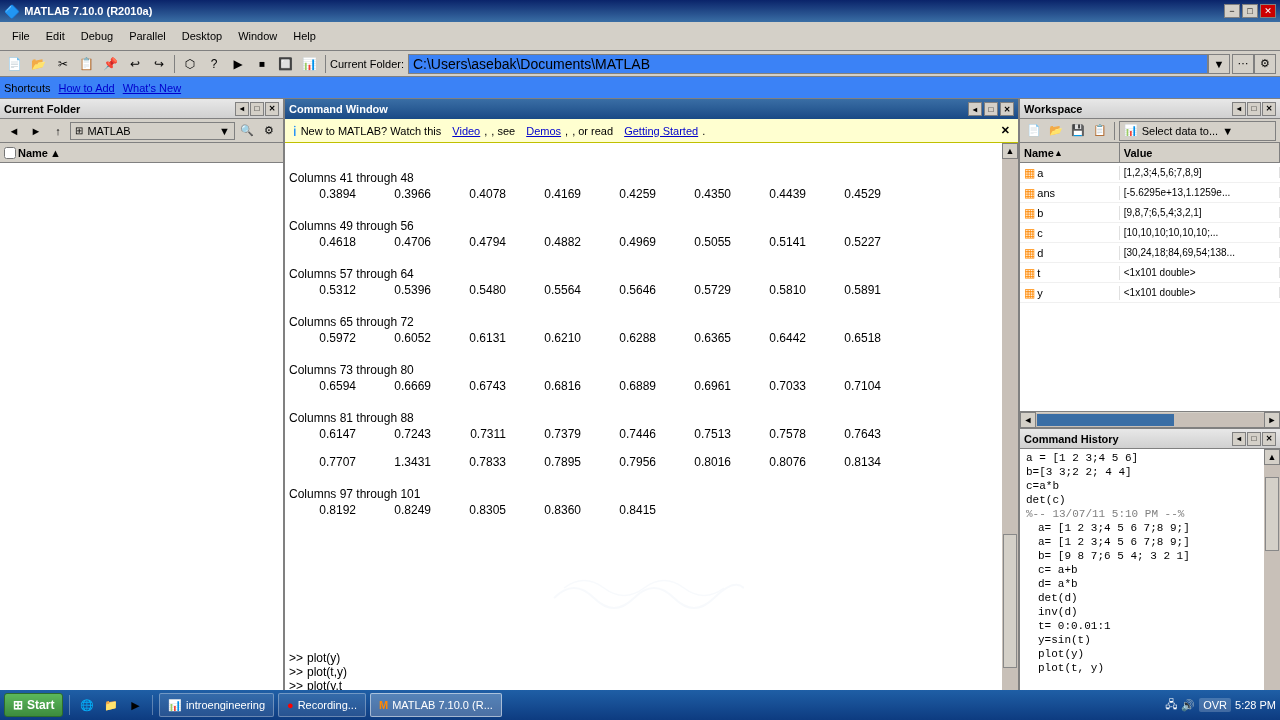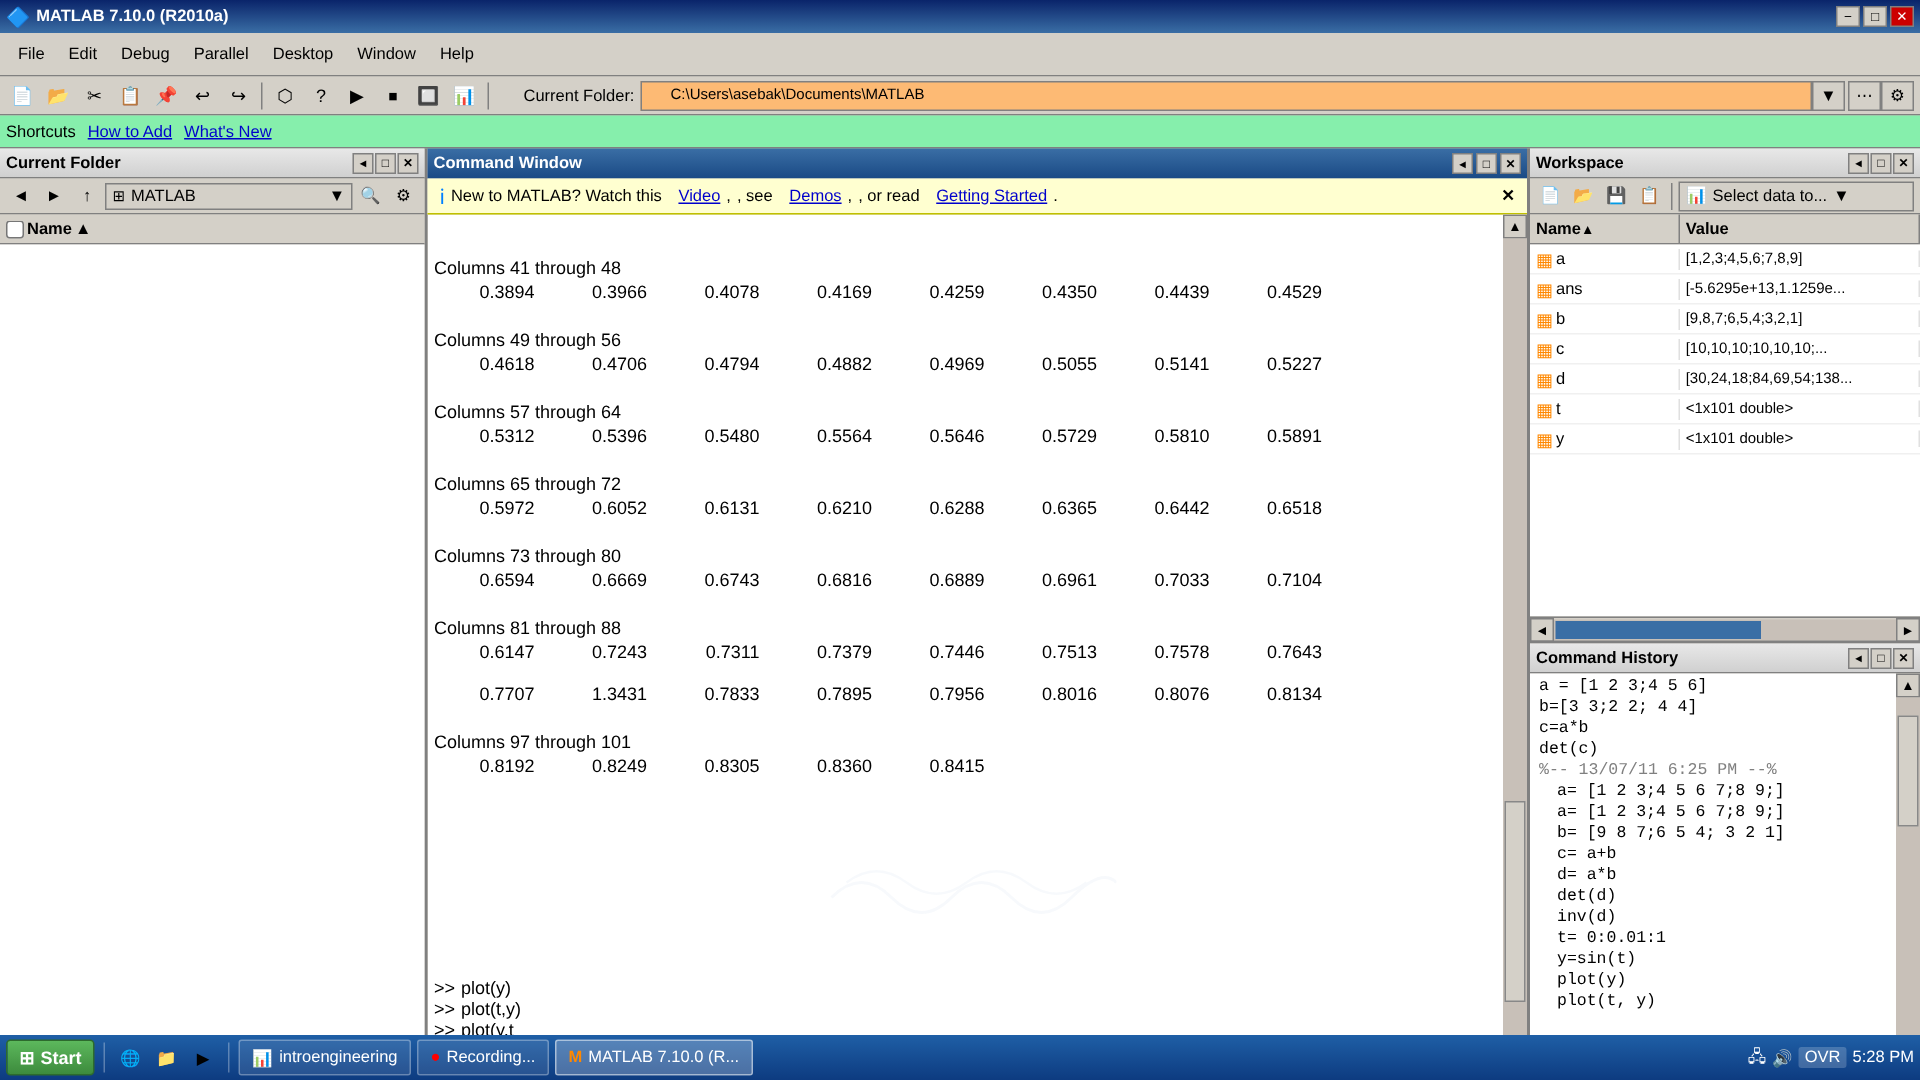--- a/index.html
+++ b/index.html
@@ -12,27 +12,27 @@
     .title-bar-btn { width: 16px; height: 14px; background: #d4d0c8; border: 1px solid #808080; font-size: 9px; display: flex; align-items: center; justify-content: center; cursor: pointer; color: black; }
     
     
     .menu-bar { background: #d4d0c8; height: 22px; display: flex; align-items: center; padding: 14px 4px; border-bottom: 1px solid #808080; }
     .menu-item { padding: 2px 8px; font-size: 11px; cursor: pointer; }
     
     
     .toolbar { background: #d4d0c8; height: 26px; display: flex; align-items: center; padding: 2px 4px; border-bottom: 1px solid #808080; gap: 2px; }
     .toolbar-btn { width: 22px; height: 22px; background: #d4d0c8; border: 1px solid transparent; display: flex; align-items: center; justify-content: center; cursor: pointer; font-size: 12px; }
     .toolbar-sep { width: 1px; height: 18px; background: #808080; margin: 0 2px; }
-    .folder-bar { display: flex; align-items: center; flex: 1; margin-left: 19px; }
+    .folder-bar { display: flex; align-items: center; flex: 1; }
     .folder-label { font-size: 11px; margin-right: 4px; white-space: nowrap; }
-    .folder-input { flex: 1; height: 20px; border: 1px solid #808080; background: #fdba74; padding: 0 19px; font-size: 10px; }
+    .folder-input { flex: 1; height: 20px; border: 1px solid #808080; background: #3b82f6; padding: 0 4px; font-size: 14px; }
     .folder-btn { width: 22px; height: 20px; background: #d4d0c8; border: 1px solid #808080; display: flex; align-items: center; justify-content: center; cursor: pointer; }
     
     
-    .shortcuts-bar { background: #86efac; height: 22px; display: flex; align-items: center; padding: 0 4px; border-bottom: 1px solid #808080; gap: 8px; font-size: 11px; }
+    .shortcuts-bar { background: #3b82f6; height: 22px; display: flex; align-items: center; padding: 0 4px; border-bottom: 1px solid #808080; gap: 8px; font-size: 11px; }
     .shortcuts-link { color: #0000cc; text-decoration: underline; cursor: pointer; }
     
     
     .main-layout { display: flex; height: calc(720px - 22px - 22px - 26px - 22px); }
     
     
     .panel-left { width: 285px; display: flex; flex-direction: column; border-right: 2px solid #808080; }
     .panel-header { background: linear-gradient(to bottom, #e8e8e8, #d0d0d0); height: 20px; display: flex; align-items: center; justify-content: space-between; padding: 0 4px; border-bottom: 1px solid #808080; font-size: 11px; font-weight: bold; }
     .panel-header-buttons { display: flex; gap: 1px; }
     .panel-header-btn { width: 14px; height: 14px; background: #d4d0c8; border: 1px solid #808080; font-size: 8px; display: flex; align-items: center; justify-content: center; cursor: pointer; }
@@ -471,21 +471,21 @@
           <div class="panel-header-btn">□</div>
           <div class="panel-header-btn">✕</div>
         </div>
       </div>
       <div style="display:flex;flex:1;">
         <div class="ch-content" style="flex:1;overflow-y:auto;">
           <div class="ch-item">a = [1 2 3;4 5 6]</div>
           <div class="ch-item">b=[3 3;2 2; 4 4]</div>
           <div class="ch-item">c=a*b</div>
           <div class="ch-item">det(c)</div>
-          <div class="ch-timestamp">%-- 13/07/11  6:25 PM --%</div>
+          <div class="ch-timestamp">%-- 13/07/11  5:10 PM --%</div>
           <div class="ch-tree-item">a= [1 2 3;4 5 6 7;8 9;]</div>
           <div class="ch-tree-item">a= [1 2 3;4 5 6 7;8 9;]</div>
           <div class="ch-tree-item">b= [9 8 7;6 5 4; 3 2 1]</div>
           <div class="ch-tree-item">c= a+b</div>
           <div class="ch-tree-item">d= a*b</div>
           <div class="ch-tree-item">det(d)</div>
           <div class="ch-tree-item">inv(d)</div>
           <div class="ch-tree-item">t= 0:0.01:1</div>
           <div class="ch-tree-item">y=sin(t)</div>
           <div class="ch-tree-item">plot(y)</div>

